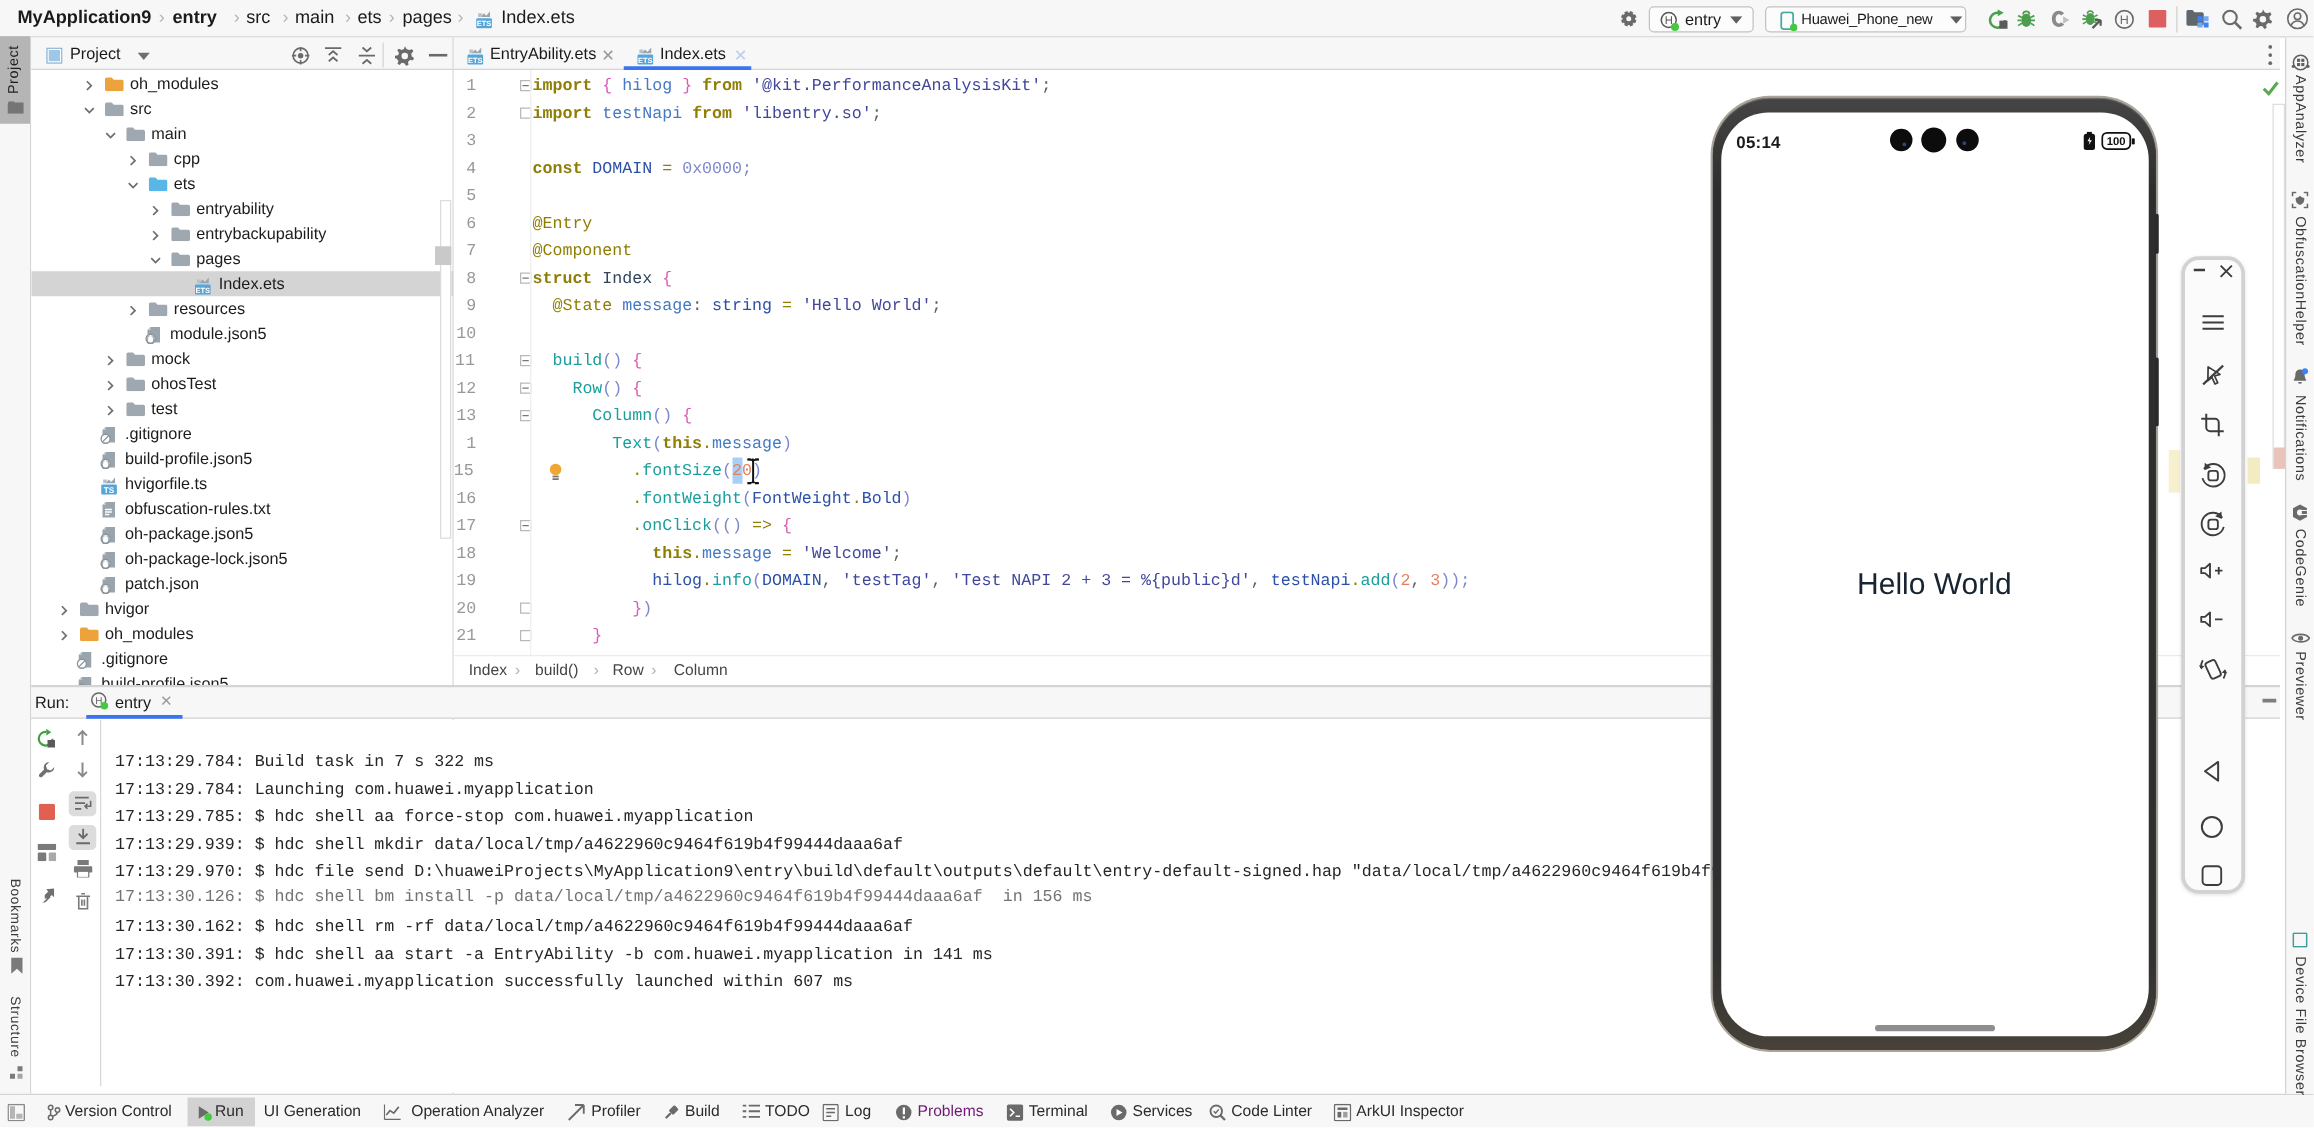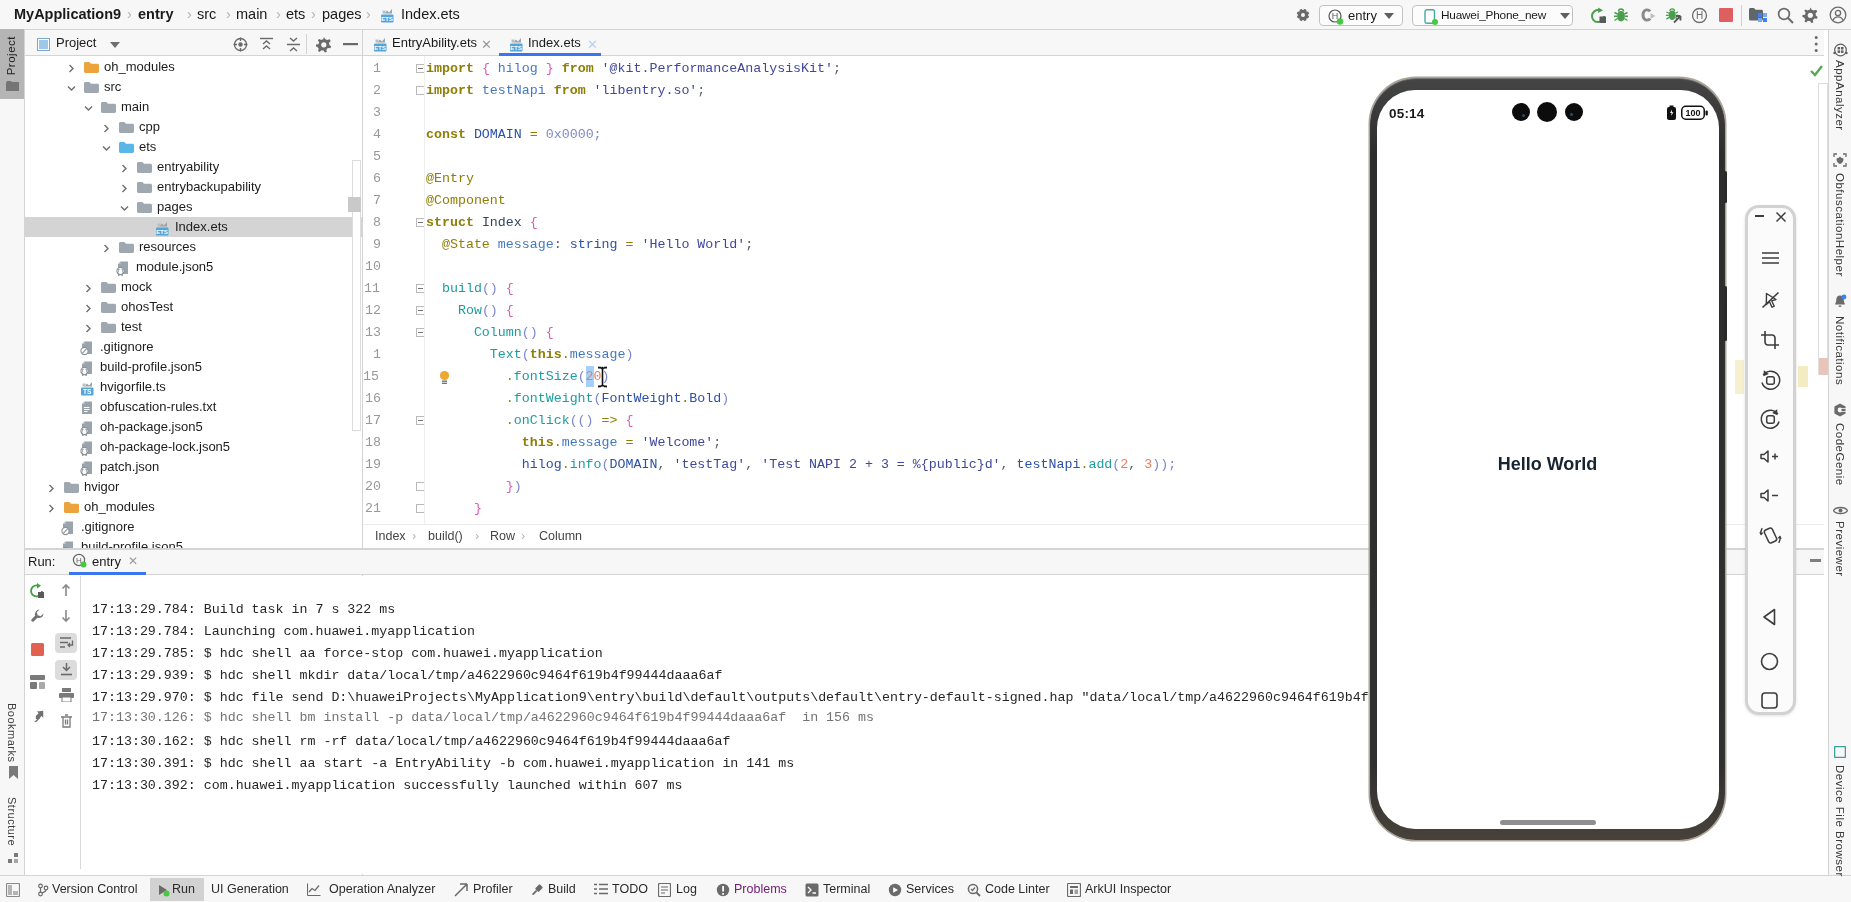--- a/index.html
+++ b/index.html
@@ -879,21 +879,21 @@
           <path d="M7 4.5 L5 8 H6.7 L5.9 11 L8.5 7.2 H6.8 Z" fill="#fff"></path>
         </svg>
       </div>
 <div class="abs" style="left:311px;top:27px;">
         <svg width="28" height="16">
           <rect x="0.75" y="1.25" width="22.5" height="13" rx="4" fill="none" stroke="#111" stroke-width="1.5"></rect>
           <text x="12" y="11.3" font-size="9" font-weight="bold" fill="#111" text-anchor="middle" font-family="Liberation Sans">100</text>
           <rect x="24.5" y="5.5" width="2.3" height="5" rx="1" fill="#111"></rect>
         </svg>
       </div>
-<div class="abs" style="left:0;top:376px;width:355px;text-align:center;font-size:18px;font-weight:bold;color:#182431;">Hello World</div>
+<div class="abs" style="left:0;top:376px;width:355px;text-align:center;font-size:24px;font-weight:normal;color:#182431;">Hello World</div>
 <div class="abs" style="left:130px;top:742px;width:96px;height:5px;border-radius:3px;background:#8e8e8e;"></div>
 <div class="abs" style="left:353.5px;top:93px;width:3.5px;height:32px;background:#2a2a2a;border-radius:2px;"></div>
 <div class="abs" style="left:353.5px;top:208px;width:3.5px;height:55px;background:#2a2a2a;border-radius:2px;"></div>
     </div>
 
 <div class="abs" id="ftoolbar" style="left:1742px;top:203px;width:57px;height:513px;">
       <div class="abs" style="left:3px;top:2px;width:51px;height:510px;border-radius:14px;background:#fbfbfb;border:3.5px solid #d2d2d2;box-shadow:0 1px 3px rgba(0,0,0,0.12);"></div>
 <div class="abs" style="left:13px;top:12px;width:9px;height:2px;background:#3d3d3d;"></div>
 <div class="abs" style="left:33px;top:8px;">
         <svg width="12" height="12">

